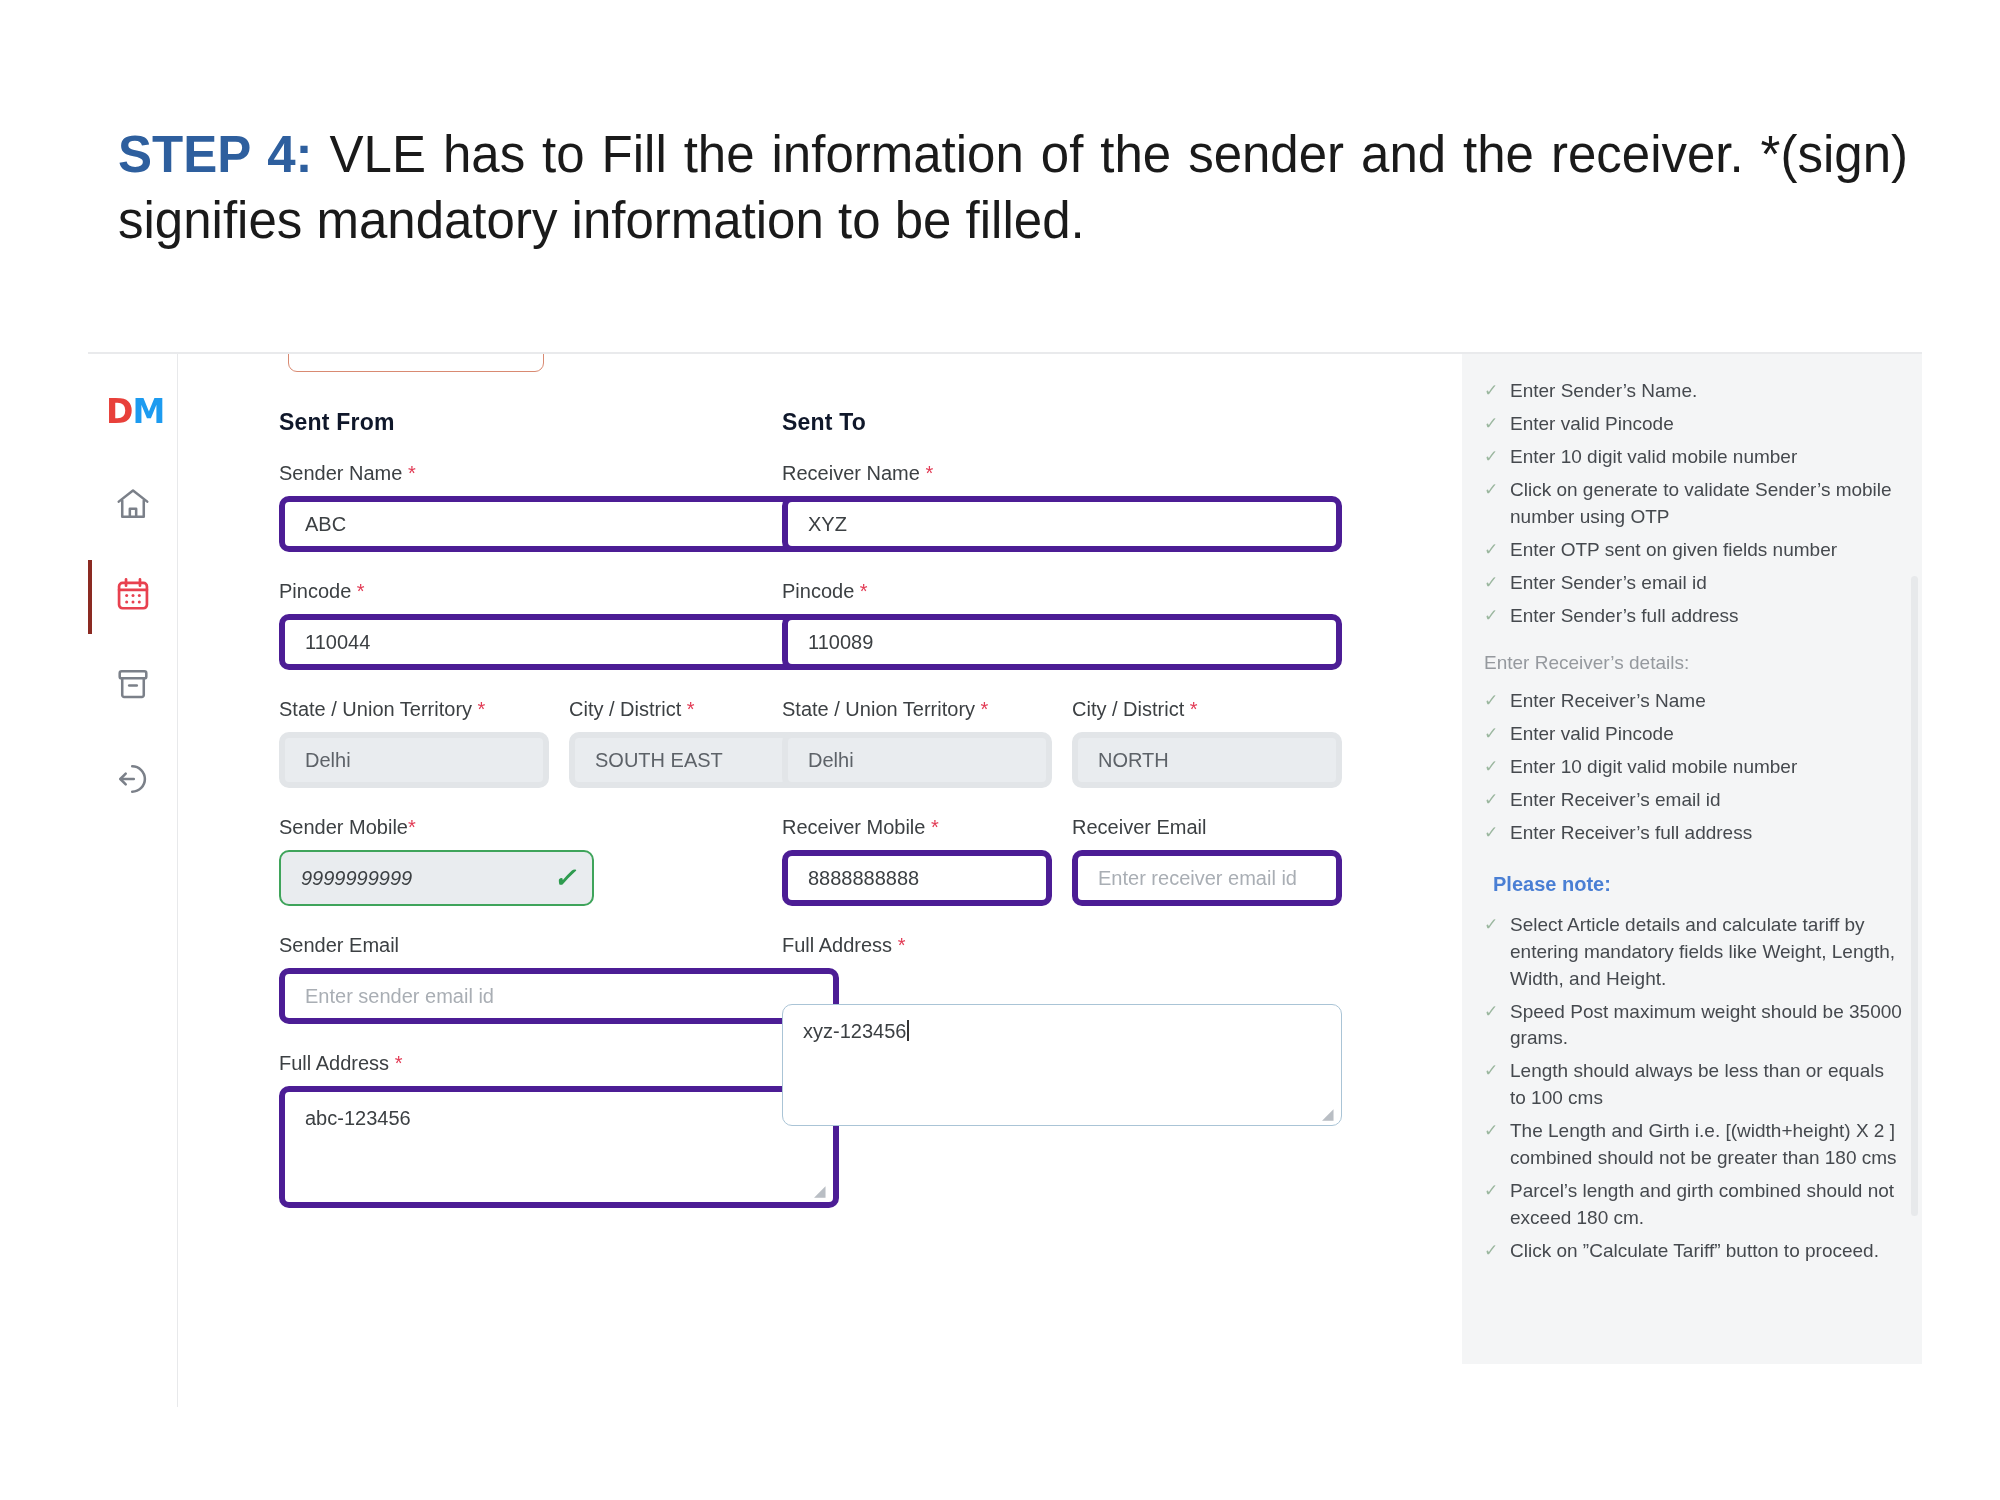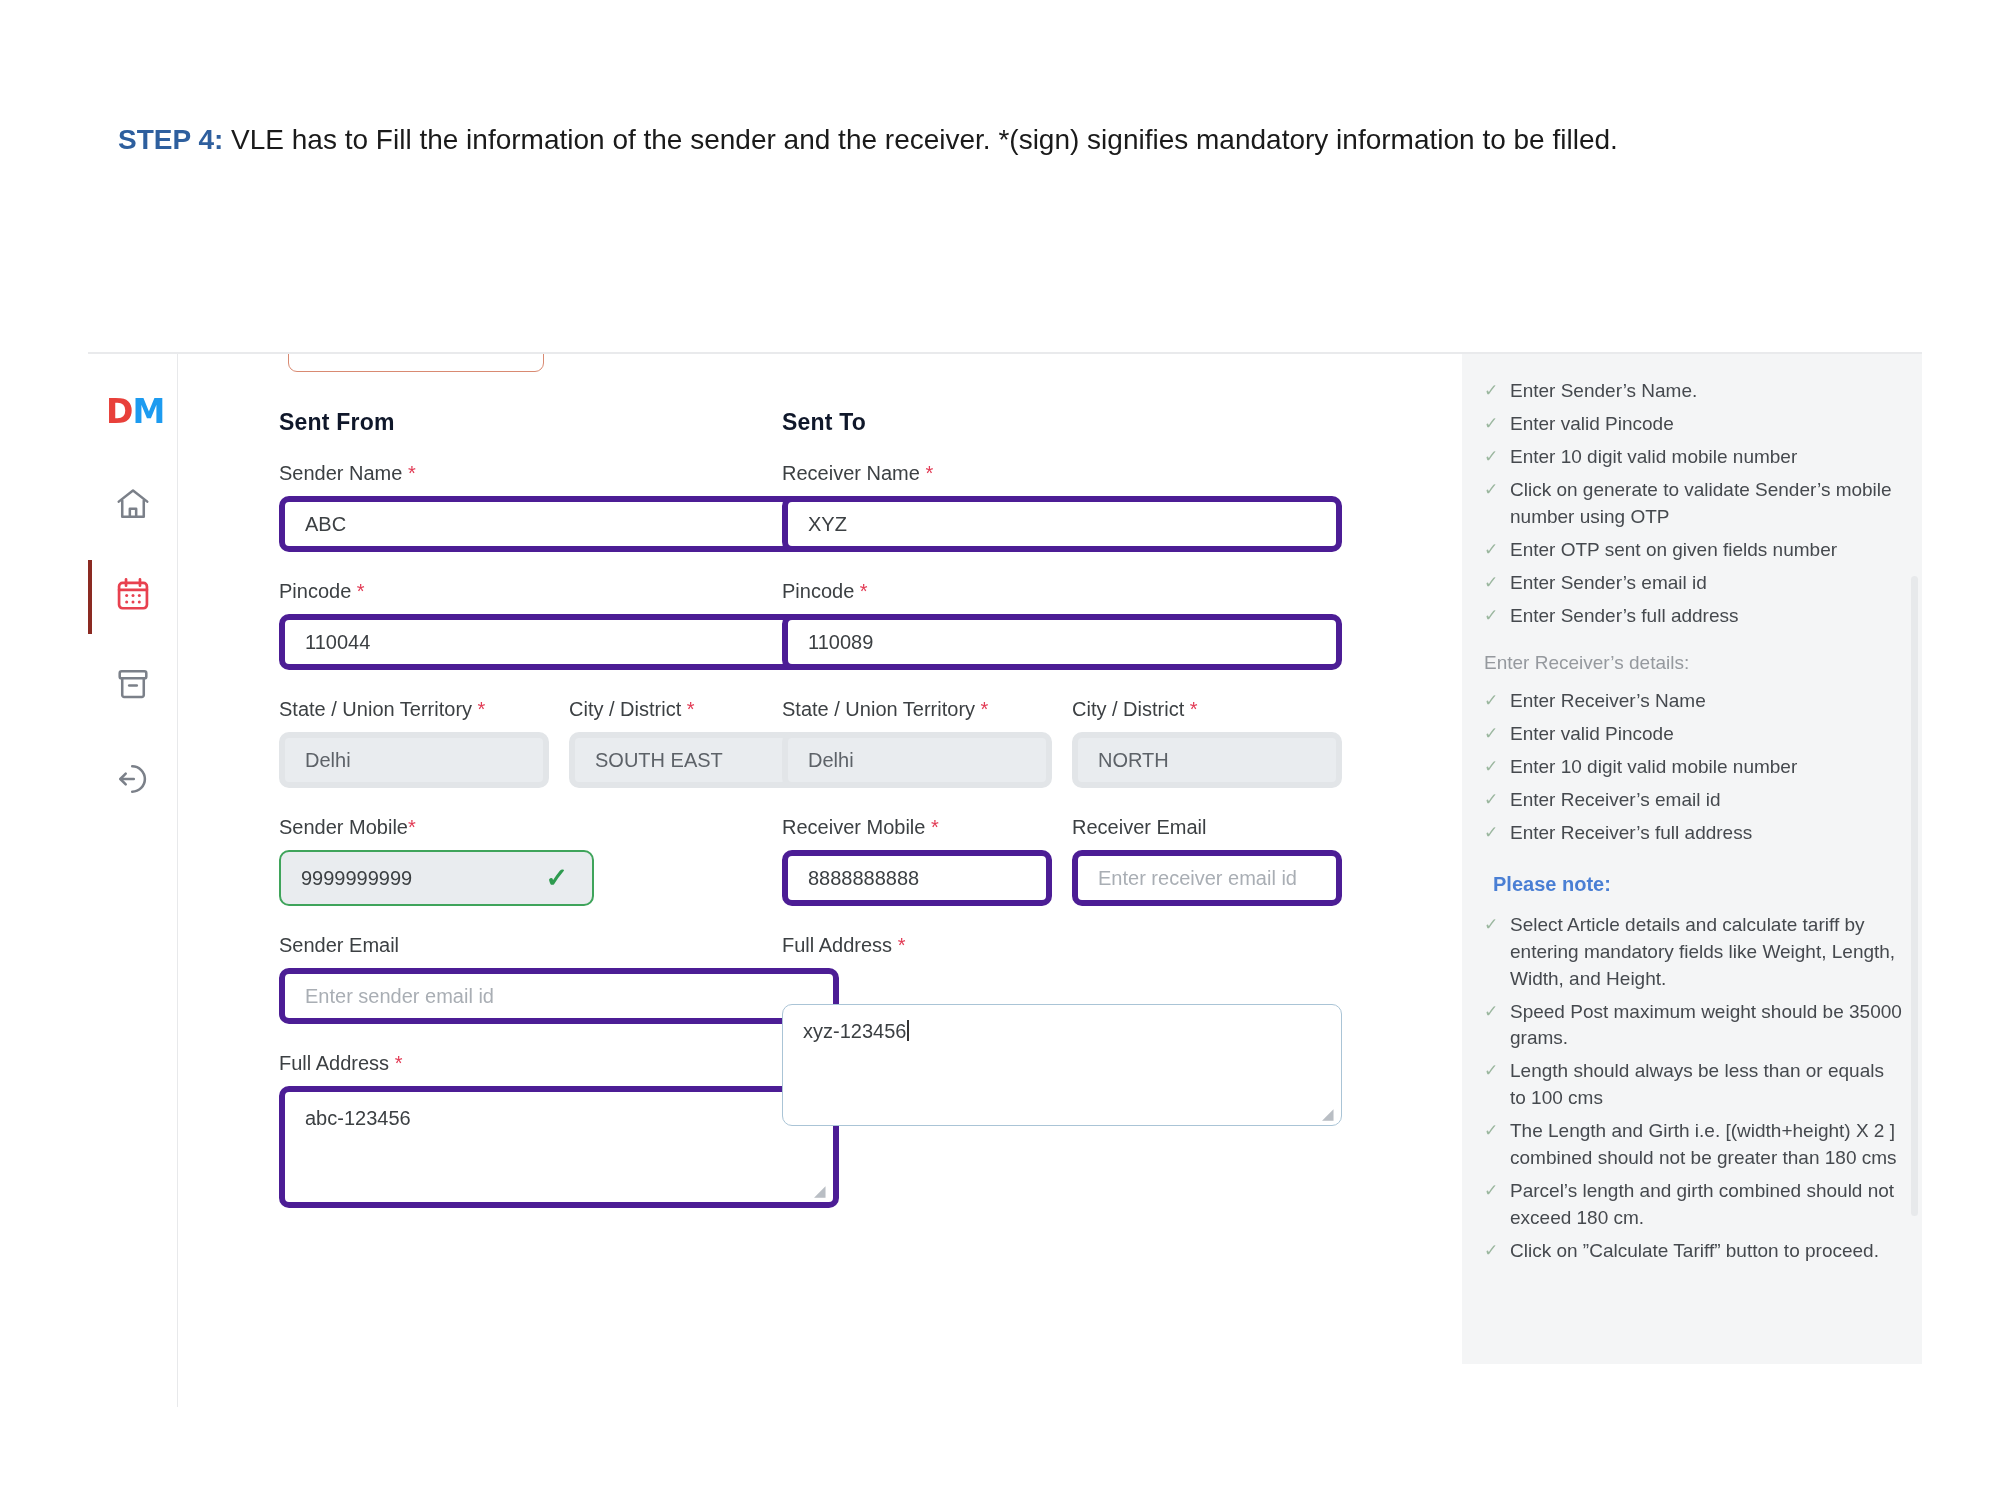--- a/index.html
+++ b/index.html
@@ -11,21 +11,21 @@
     font-family: "Liberation Sans", sans-serif;
     overflow: hidden;
   }
 
   
   .slide-heading {
     position: absolute;
     left: 118px;
     top: 122px;
     width: 1790px;
-    font-size: 28px;
+    font-size: 51px;
     line-height: 1.30;
     color: #1a1a1a;
     text-align: justify;
     text-justify: inter-word;
   }
   .slide-heading .step-label {
     color: #2e5f9e;
     font-weight: bold;
   }
   .slide-heading .body-text { font-weight: normal; }
@@ -133,21 +133,22 @@
     display: flex;
     align-items: center;
     outline: none;
   }
   .ctl.readonly { background: #e9ecef; border-color: #e2e5e8; color: #5d6268; }
   .ctl.placeholder { color: #a9aeb4; }
   .ctl.valid {
     border: 2px solid #3fa45b;
     background: #e9ecef;
     justify-content: space-between;
-    padding-right: 24px;
+    padding-right: 16px;
+    font-style: italic;
   }
   .check-ok { color: #2e9b4f; font-size: 27px; font-weight: bold; line-height: 1; }
 
   .ctl.area {
     height: 122px;
     align-items: flex-start;
     padding-top: 15px;
     position: relative;
   }
   .ctl.area.focused { border: 1.5px solid #aac4d6; margin-top: 47px; }

